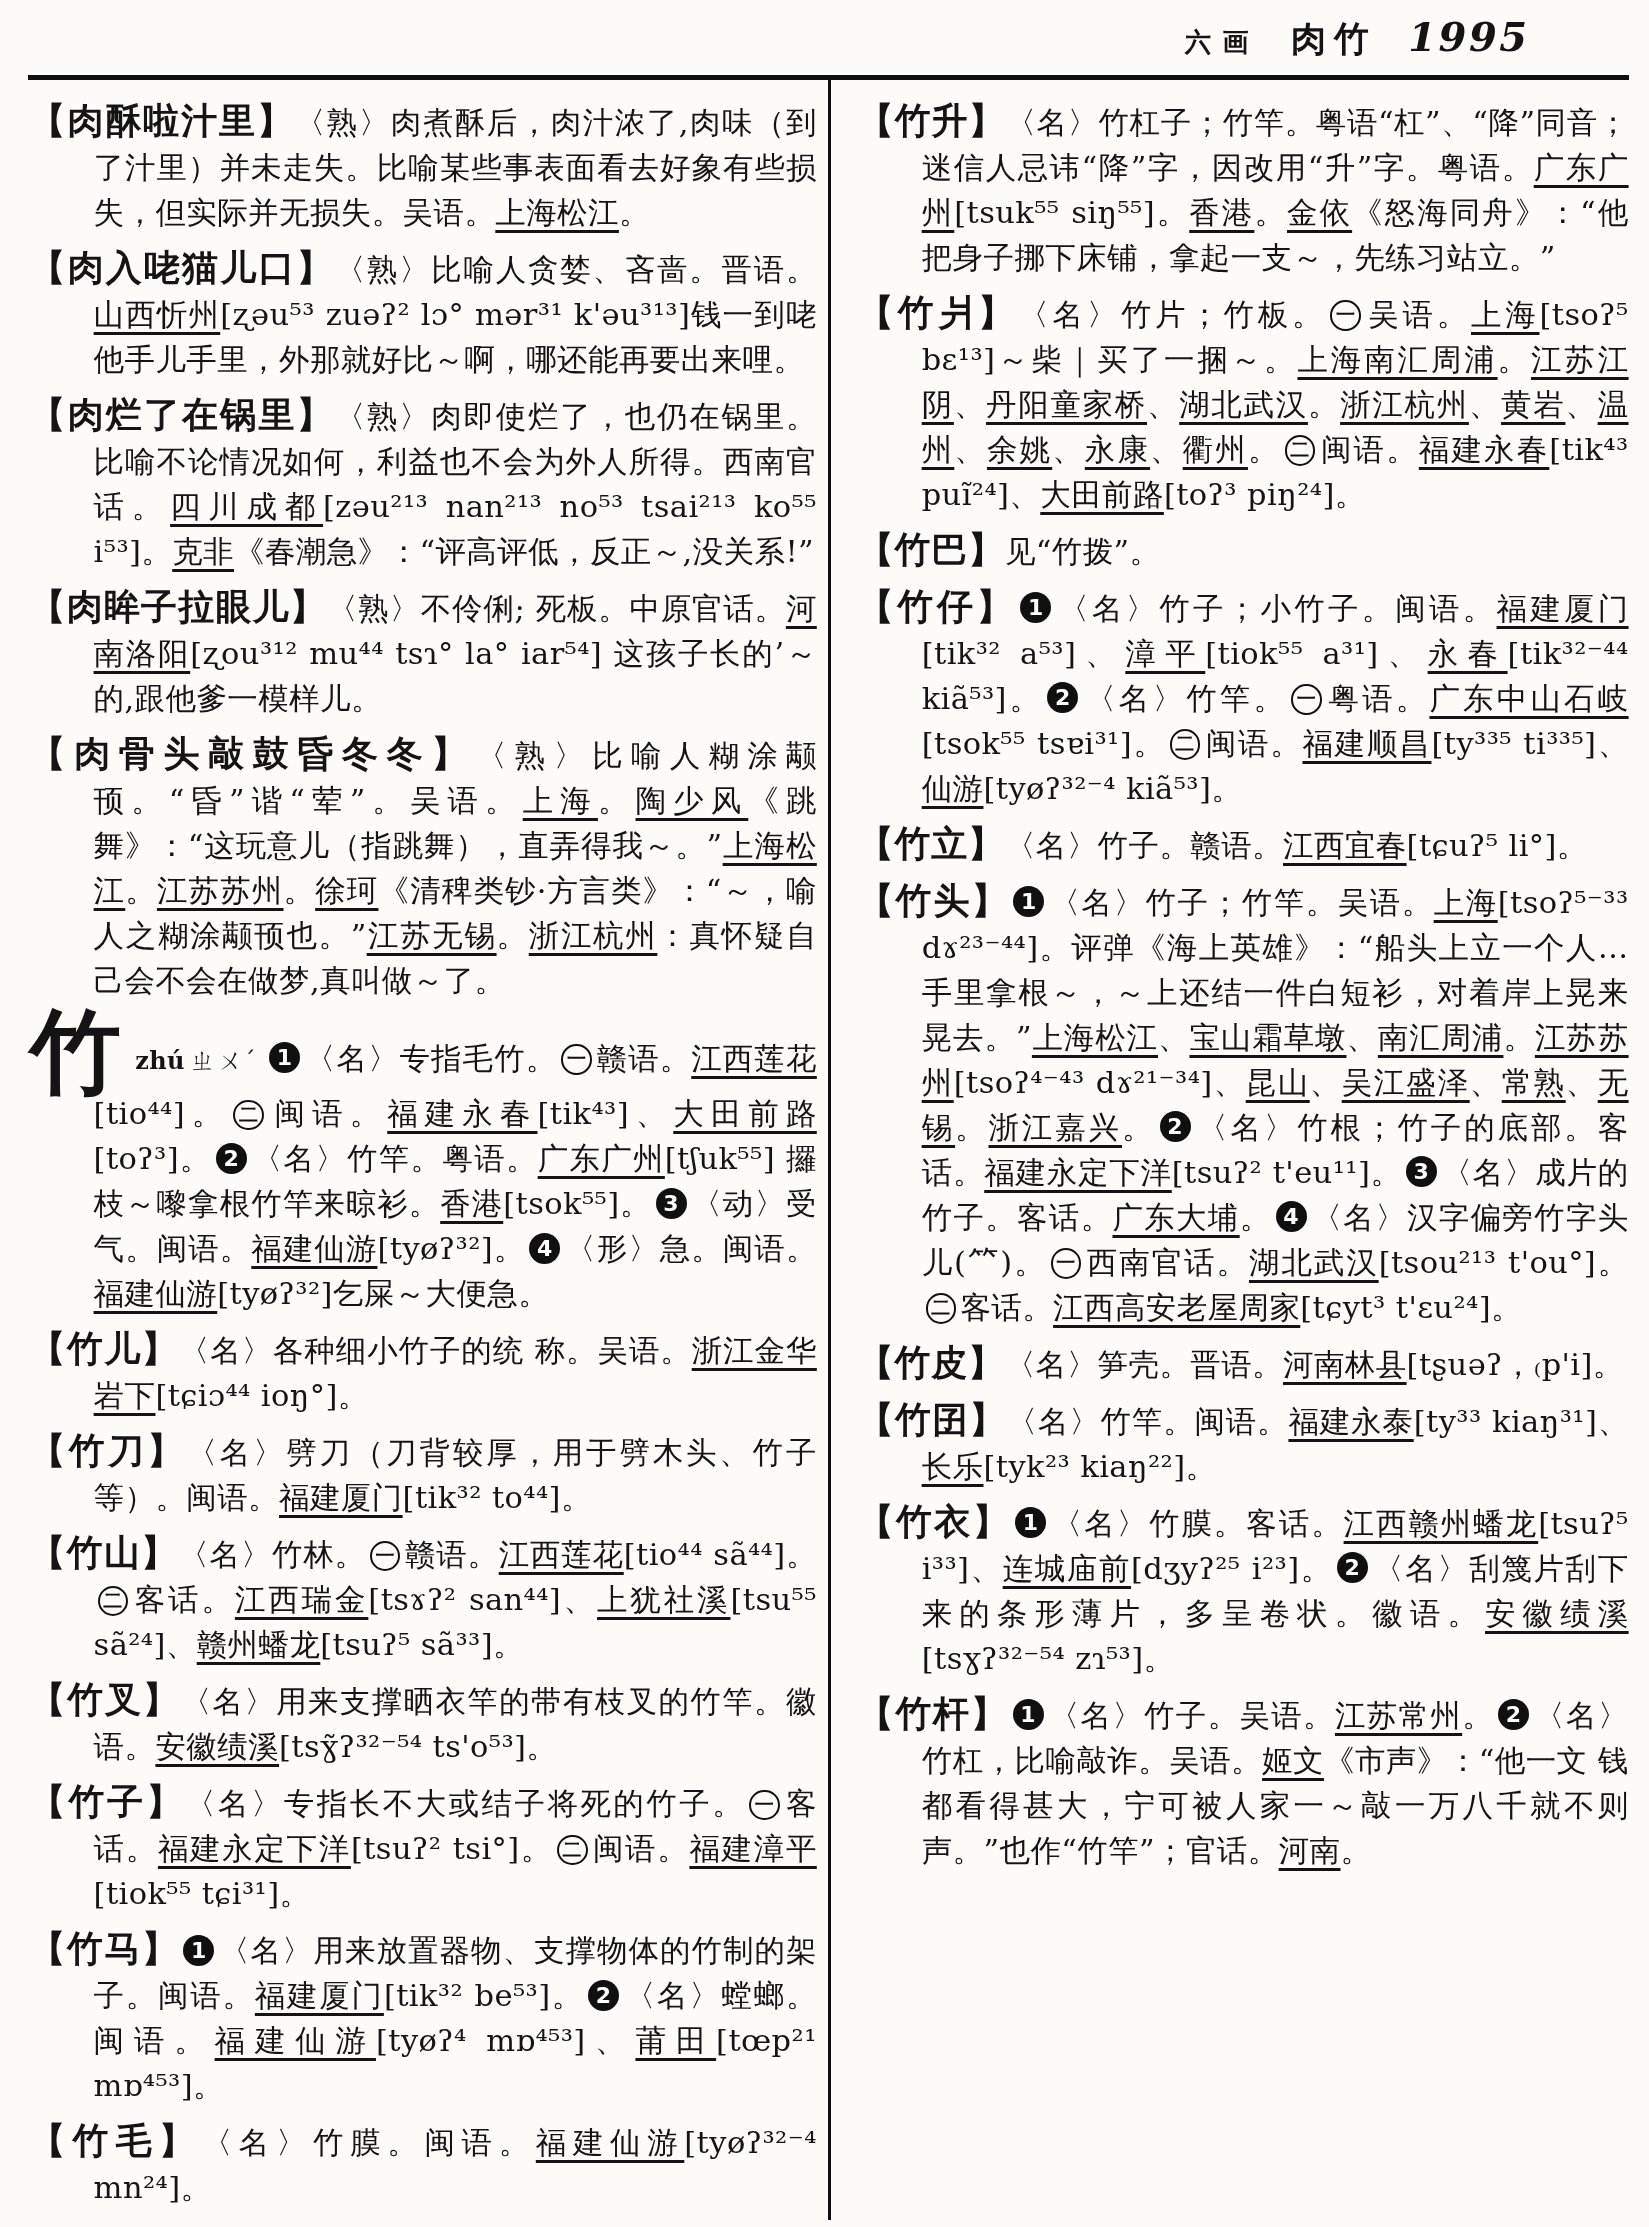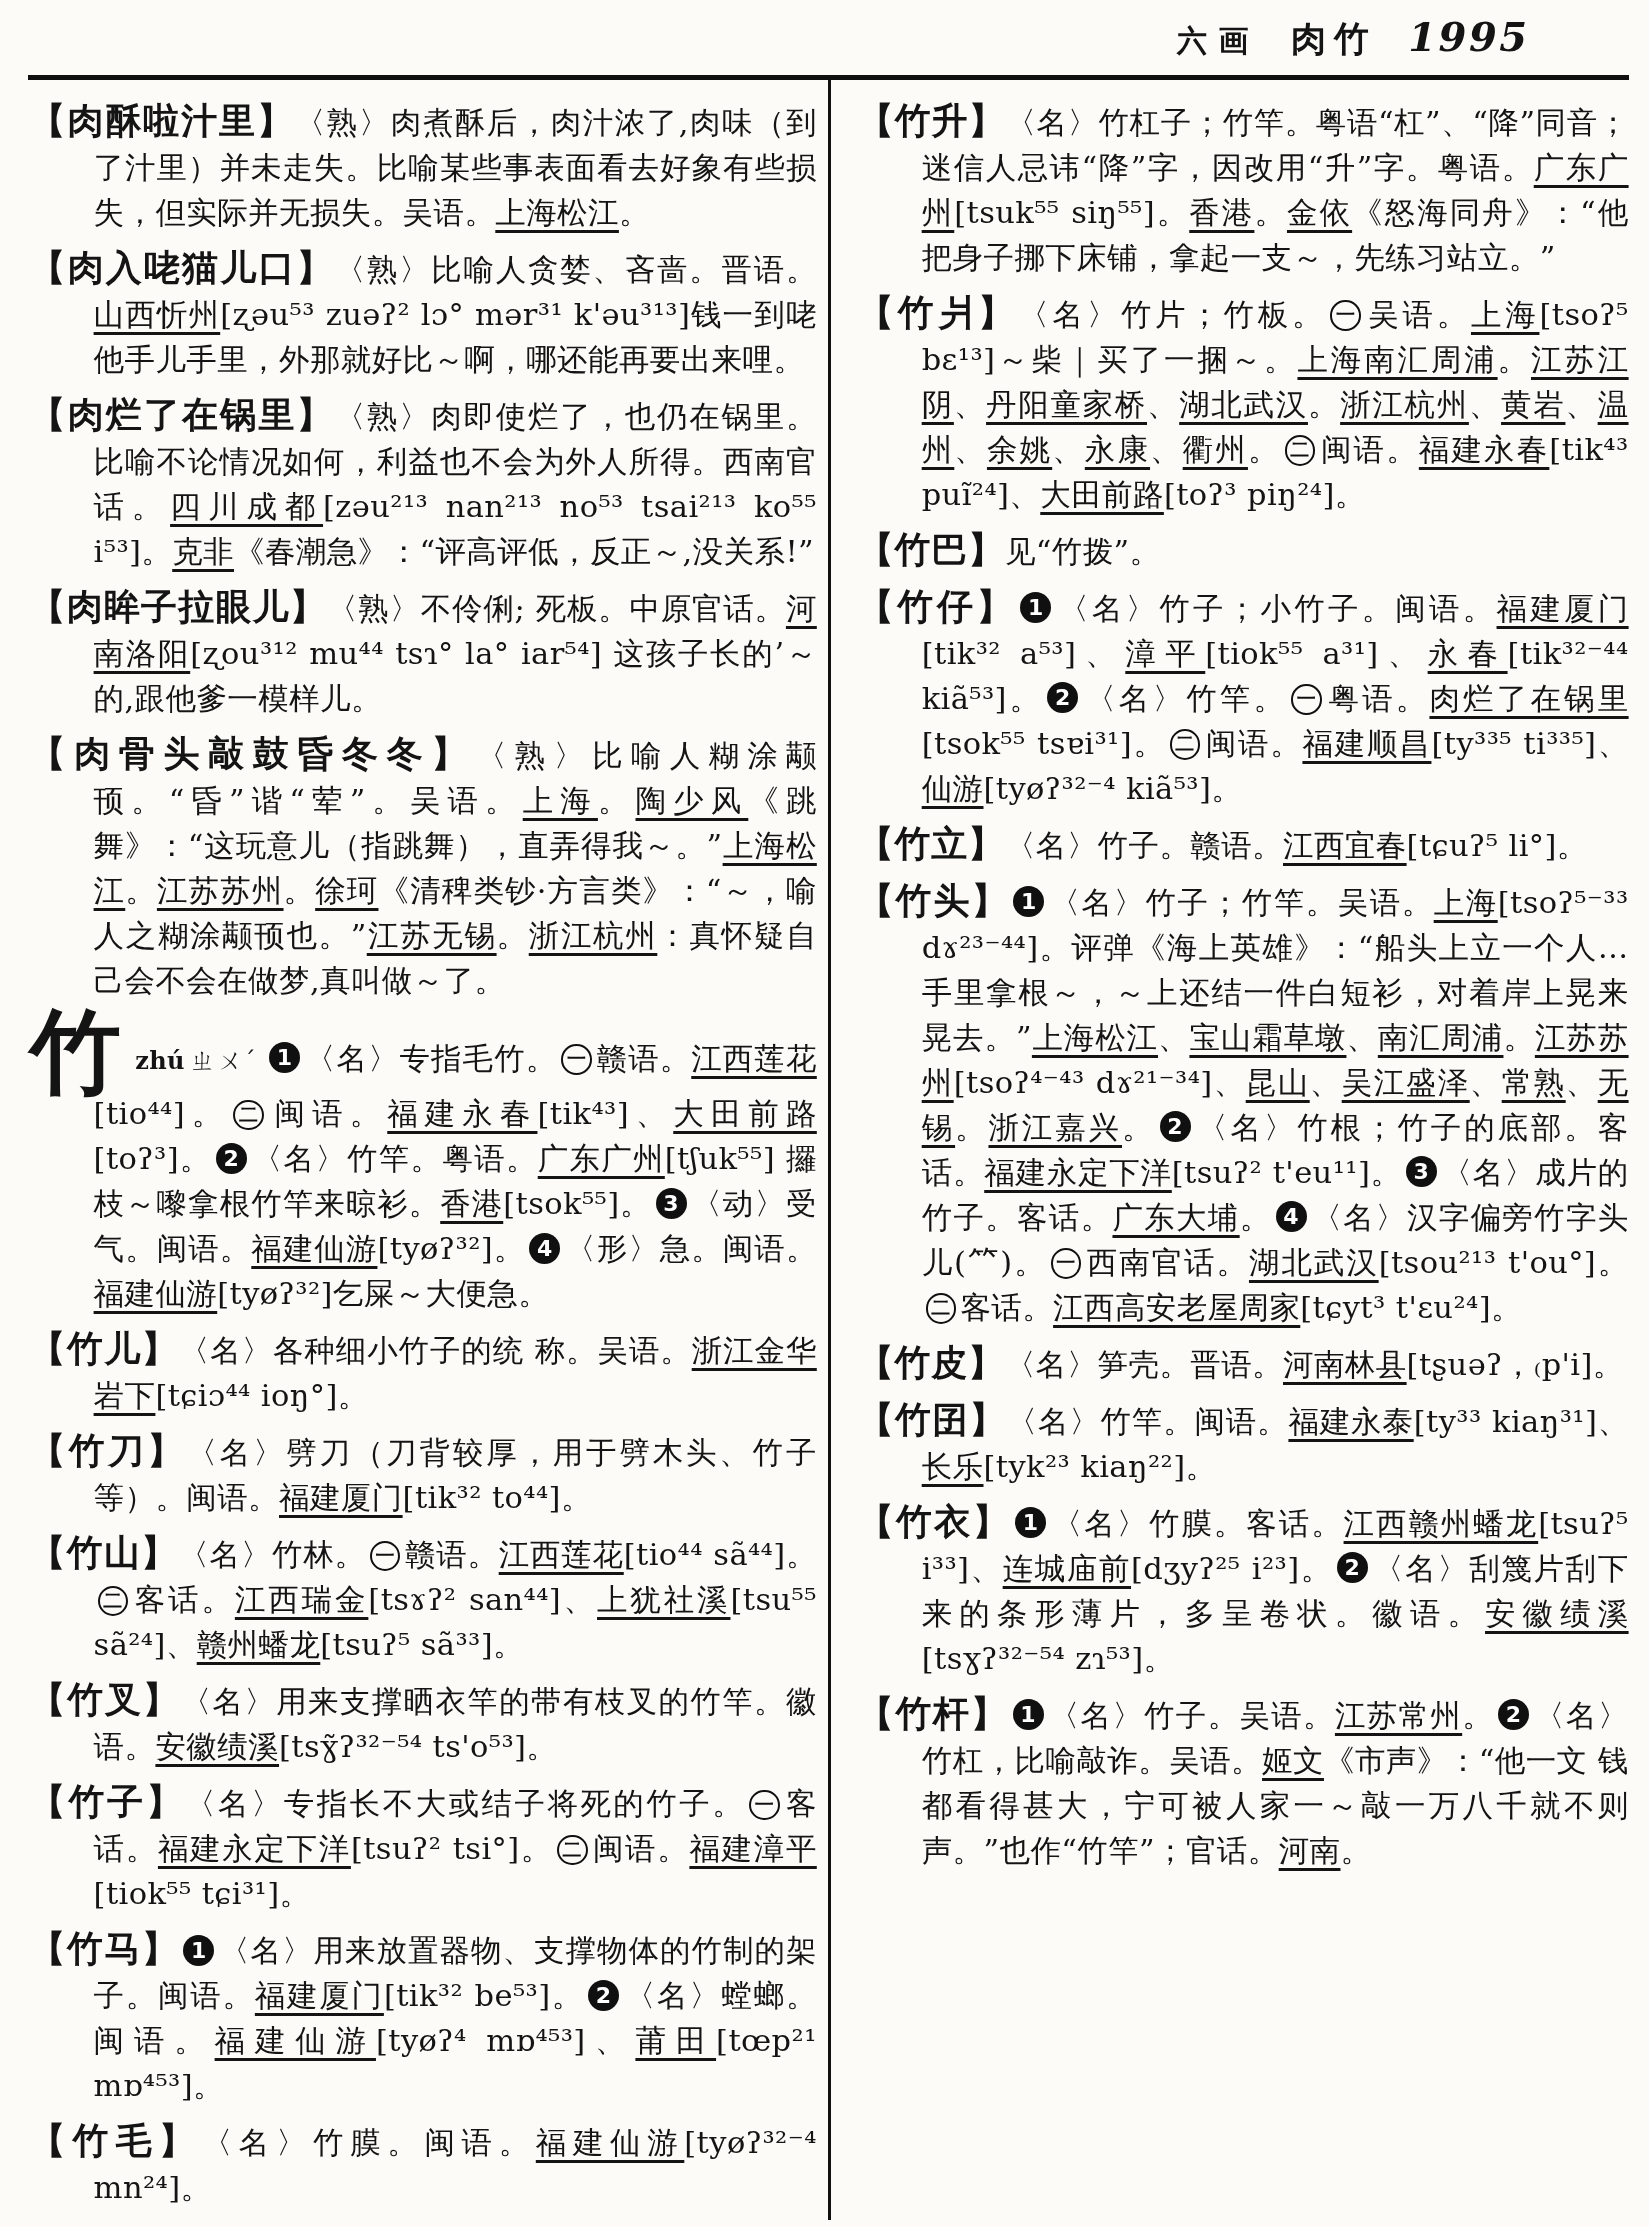--- a/index.html
+++ b/index.html
@@ -7,21 +7,21 @@
     width:1650px;height:2227px;box-sizing:border-box;
     margin:0 auto;background:#fcfbf8;color:#141414;
     font-family:"DejaVu Serif","DejaVu Sans",serif;
     padding:5px 21.4px 0 28px;overflow:hidden;position:relative;
   }
   .header{
     display:flex;justify-content:flex-end;align-items:baseline;
     gap:31px;padding:8.2px 99px 11.5px 0;
     border-bottom:5px solid #101010;
   }
-  .header .sect{font-size:30px;font-weight:700;letter-spacing:11.5px;}
+  .header .sect{font-size:26px;font-weight:700;letter-spacing:11.5px;}
   .header .rad{font-size:35px;font-weight:700;letter-spacing:8.2px;}
   .header .pagenum{font-size:40px;font-weight:700;font-style:italic;letter-spacing:2.5px;}
   .cols{display:flex;align-items:stretch;}
   .col{width:50%;box-sizing:border-box;padding:18px 11.5px 0 1.6px;min-height:2120px;}
   .col.right{border-left:3.3px solid #101010;padding-left:26.4px;padding-right:0;}
   p.entry{
     font-size:30.5px;line-height:45px;margin:0 0 10px;
     padding-left:64px;text-indent:-64px;
     text-align:justify;letter-spacing:0.4px;
   }
@@ -67,21 +67,21 @@
         <p class="entry"><span class="hw">【竹山】</span>〈名〉竹林。<span class="onum">一</span>赣语。<u>江西莲花</u>[tio⁴⁴ sã⁴⁴]。<span class="onum">二</span>客话。<u>江西瑞金</u>[tsɤʔ² san⁴⁴]、<u>上犹社溪</u>[tsu⁵⁵ sã²⁴]、<u>赣州蟠龙</u>[tsuʔ⁵ sã³³]。</p>
         <p class="entry"><span class="hw">【竹叉】</span>〈名〉用来支撑晒衣竿的带有枝叉的竹竿。徽语。<u>安徽绩溪</u>[tsɣ̃ʔ³²⁻⁵⁴ ts'o⁵³]。</p>
         <p class="entry"><span class="hw">【竹子】</span>〈名〉专指长不大或结子将死的竹子。<span class="onum">一</span>客话。<u>福建永定下洋</u>[tsuʔ² tsi°]。<span class="onum">二</span>闽语。<u>福建漳平</u>[tiok⁵⁵ tɕi³¹]。</p>
         <p class="entry"><span class="hw">【竹马】</span><span class="cnum">1</span>〈名〉用来放置器物、支撑物体的竹制的架子。闽语。<u>福建厦门</u>[tik³² be⁵³]。<span class="cnum">2</span>〈名〉螳螂。闽语。<u>福建仙游</u>[tyøʔ⁴ mɒ⁴⁵³]、<u>莆田</u>[tœp²¹ mɒ⁴⁵³]。</p>
         <p class="entry"><span class="hw">【竹毛】</span>〈名〉竹膜。闽语。<u>福建仙游</u>[tyøʔ³²⁻⁴ mn²⁴]。</p>
       </div>
     <div class="col right" id="col-right">
         <p class="entry"><span class="hw">【竹升】</span>〈名〉竹杠子；竹竿。粤语“杠”、“降”同音；迷信人忌讳“降”字，因改用“升”字。粤语。<u>广东广州</u>[tsuk⁵⁵ siŋ⁵⁵]。<u>香港</u>。<u>金依</u>《怒海同舟》：“他把身子挪下床铺，拿起一支～，先练习站立。”</p>
         <p class="entry"><span class="hw">【竹爿】</span>〈名〉竹片；竹板。<span class="onum">一</span>吴语。<u>上海</u>[tsoʔ⁵ bɛ¹³]～柴｜买了一捆～。<u>上海南汇周浦</u>。<u>江苏江阴</u>、<u>丹阳童家桥</u>、<u>湖北武汉</u>。<u>浙江杭州</u>、<u>黄岩</u>、<u>温州</u>、<u>余姚</u>、<u>永康</u>、<u>衢州</u>。<span class="onum">二</span>闽语。<u>福建永春</u>[tik⁴³ puĩ²⁴]、<u>大田前路</u>[toʔ³ piŋ²⁴]。</p>
         <p class="entry"><span class="hw">【竹巴】</span>见“竹拨”。</p>
-        <p class="entry"><span class="hw">【竹仔】</span><span class="cnum">1</span>〈名〉竹子；小竹子。闽语。<u>福建厦门</u>[tik³² a⁵³]、<u>漳平</u>[tiok⁵⁵ a³¹]、<u>永春</u>[tik³²⁻⁴⁴ kiã⁵³]。<span class="cnum">2</span>〈名〉竹竿。<span class="onum">一</span>粤语。<u>肉烂了在锅里</u>[tsok⁵⁵ tsɐi³¹]。<span class="onum">二</span>闽语。<u>福建顺昌</u>[ty³³⁵ ti³³⁵]、<u>仙游</u>[tyøʔ³²⁻⁴ kiã⁵³]。</p>
+        <p class="entry"><span class="hw">【竹仔】</span><span class="cnum">1</span>〈名〉竹子；小竹子。闽语。<u>福建厦门</u>[tik³² a⁵³]、<u>漳平</u>[tiok⁵⁵ a³¹]、<u>永春</u>[tik³²⁻⁴⁴ kiã⁵³]。<span class="cnum">2</span>〈名〉竹竿。<span class="onum">一</span>粤语。<u>广东中山石岐</u>[tsok⁵⁵ tsɐi³¹]。<span class="onum">二</span>闽语。<u>福建顺昌</u>[ty³³⁵ ti³³⁵]、<u>仙游</u>[tyøʔ³²⁻⁴ kiã⁵³]。</p>
         <p class="entry"><span class="hw">【竹立】</span>〈名〉竹子。赣语。<u>江西宜春</u>[tɕuʔ⁵ li°]。</p>
         <p class="entry"><span class="hw">【竹头】</span><span class="cnum">1</span>〈名〉竹子；竹竿。吴语。<u>上海</u>[tsoʔ⁵⁻³³ dɤ²³⁻⁴⁴]。评弹《海上英雄》：“船头上立一个人…手里拿根～，～上还结一件白短衫，对着岸上晃来晃去。”<u>上海松江</u>、<u>宝山霜草墩</u>、<u>南汇周浦</u>。<u>江苏苏州</u>[tsoʔ⁴⁻⁴³ dɤ²¹⁻³⁴]、<u>昆山</u>、<u>吴江盛泽</u>、<u>常熟</u>、<u>无锡</u>。<u>浙江嘉兴</u>。<span class="cnum">2</span>〈名〉竹根；竹子的底部。客话。<u>福建永定下洋</u>[tsuʔ² t'eu¹¹]。<span class="cnum">3</span>〈名〉成片的竹子。客话。<u>广东大埔</u>。<span class="cnum">4</span>〈名〉汉字偏旁竹字头儿(⺮)。<span class="onum">一</span>西南官话。<u>湖北武汉</u>[tsou²¹³ t'ou°]。<span class="onum">二</span>客话。<u>江西高安老屋周家</u>[tɕyt³ t'ɛu²⁴]。</p>
         <p class="entry"><span class="hw">【竹皮】</span>〈名〉笋壳。晋语。<u>河南林县</u>[tʂuəʔ，₍p'i]。</p>
         <p class="entry"><span class="hw">【竹囝】</span>〈名〉竹竿。闽语。<u>福建永泰</u>[ty³³ kiaŋ³¹]、<u>长乐</u>[tyk²³ kiaŋ²²]。</p>
         <p class="entry"><span class="hw">【竹衣】</span><span class="cnum">1</span>〈名〉竹膜。客话。<u>江西赣州蟠龙</u>[tsuʔ⁵ i³³]、<u>连城庙前</u>[dʒyʔ²⁵ i²³]。<span class="cnum">2</span>〈名〉刮篾片刮下来的条形薄片，多呈卷状。徽语。<u>安徽绩溪</u>[tsɣʔ³²⁻⁵⁴ zɿ⁵³]。</p>
         <p class="entry"><span class="hw">【竹杆】</span><span class="cnum">1</span>〈名〉竹子。吴语。<u>江苏常州</u>。<span class="cnum">2</span>〈名〉竹杠，比喻敲诈。吴语。<u>姬文</u>《市声》：“他一文 钱 都看得甚大，宁可被人家一～敲一万八千就不则声。”也作“竹竿”；官话。<u>河南</u>。</p>
       </div>
   </div>
 </div>
 

